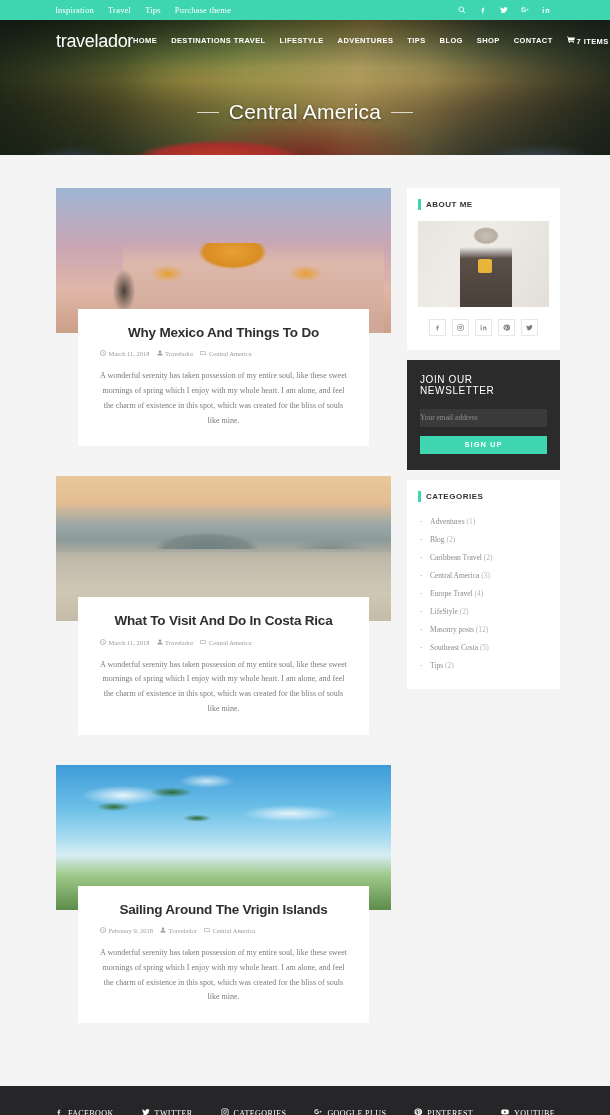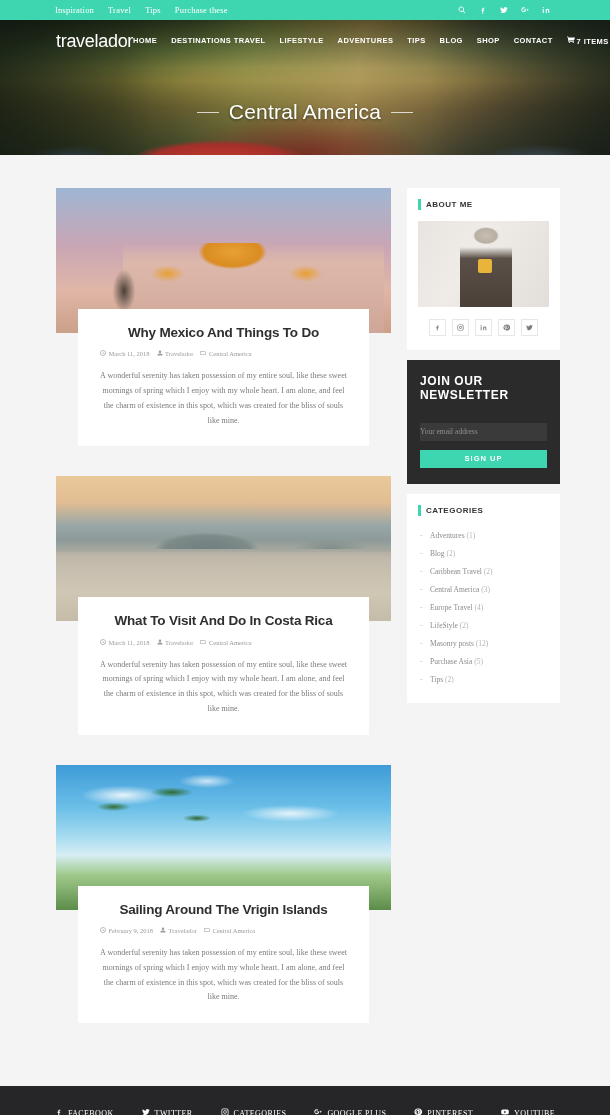--- a/index.html
+++ b/index.html
@@ -188,22 +188,22 @@
   .about-socials a {
     width:17px; height:17px; border:1px solid #e7e7e7; display:flex;
     align-items:center; justify-content:center;
   }
   .about-socials svg { width:7px; height:7px; fill:#7a7a7a; }
 
   .newsletter {
     background:#2b2b2b; padding:14px 13px 16px 13px; margin-bottom:10px;
   }
   .newsletter-title {
-    font-family:"Liberation Sans", sans-serif; font-weight:bold; font-size:12px;
-    color:#fff; letter-spacing:.6px; margin-bottom:18px;
+    font-family:"Liberation Sans", sans-serif; font-weight:normal; font-size:10px;
+    color:#fff; letter-spacing:.6px; margin-bottom:10px;
   }
   .newsletter input {
     width:100%; height:18px; background:#3a3a3a; border:none; outline:none;
     color:#a8a8a8; font-size:7.5px; padding:0 0;
     font-family:"Liberation Serif", serif;
   }
   .newsletter input::placeholder { color:#8f8f8f; }
   .newsletter button {
     width:100%; height:18px; margin-top:9px; background:#3ed6b0; border:none;
     color:#fff; font-family:"Liberation Sans", sans-serif; font-weight:bold;
@@ -266,21 +266,21 @@
 </head>
 <body>
 
 <div class="page">
 
   <div class="topbar">
     <div class="topbar-left">
       <a>Inspiration</a>
       <a>Travel</a>
       <a>Tips</a>
-      <a>Purchase these</a>
+      <a>Purchase theme</a>
     </div>
     <div class="topbar-right">
       <span class="ic">
         <svg viewBox="0 0 16 16">
             <path d="M6.5 1a5.5 5.5 0 1 0 3.3 9.9l3.6 3.6 1.1-1.1-3.6-3.6A5.5 5.5 0 0 0 6.5 1zm0 1.6a3.9 3.9 0 1 1 0 7.8 3.9 3.9 0 0 1 0-7.8z"></path>
           </svg>
       </span>
       <span class="ic">
         <svg viewBox="0 0 16 16">
             <path d="M10.5 5.5H9c-.3 0-.5.2-.5.6V7.5h2l-.3 2H8.5V15H6.5V9.5H5v-2h1.5V6c0-1.4.9-2.5 2.4-2.5h1.6v2z"></path>
@@ -466,21 +466,21 @@
       <div class="widget">
         <div class="widget-title">CATEGORIES</div>
         <ul class="cat-list">
           <li><span>Adventures</span> <span class="cnt">(1)</span></li>
           <li><span>Blog</span> <span class="cnt">(2)</span></li>
           <li><span>Caribbean Travel</span> <span class="cnt">(2)</span></li>
           <li><span>Central America</span> <span class="cnt">(3)</span></li>
           <li><span>Europe Travel</span> <span class="cnt">(4)</span></li>
           <li><span>LifeStyle</span> <span class="cnt">(2)</span></li>
           <li><span>Masonry posts</span> <span class="cnt">(12)</span></li>
-          <li><span>Purchase Asia</span> <span class="cnt">(5)</span></li>
+          <li><span>Southeast Costa</span> <span class="cnt">(5)</span></li>
           <li><span>Tips</span> <span class="cnt">(2)</span></li>
         </ul>
       </div>
 
 
     </div>
   </div>
 
   <div class="footer">
     <div class="footer-socials">

